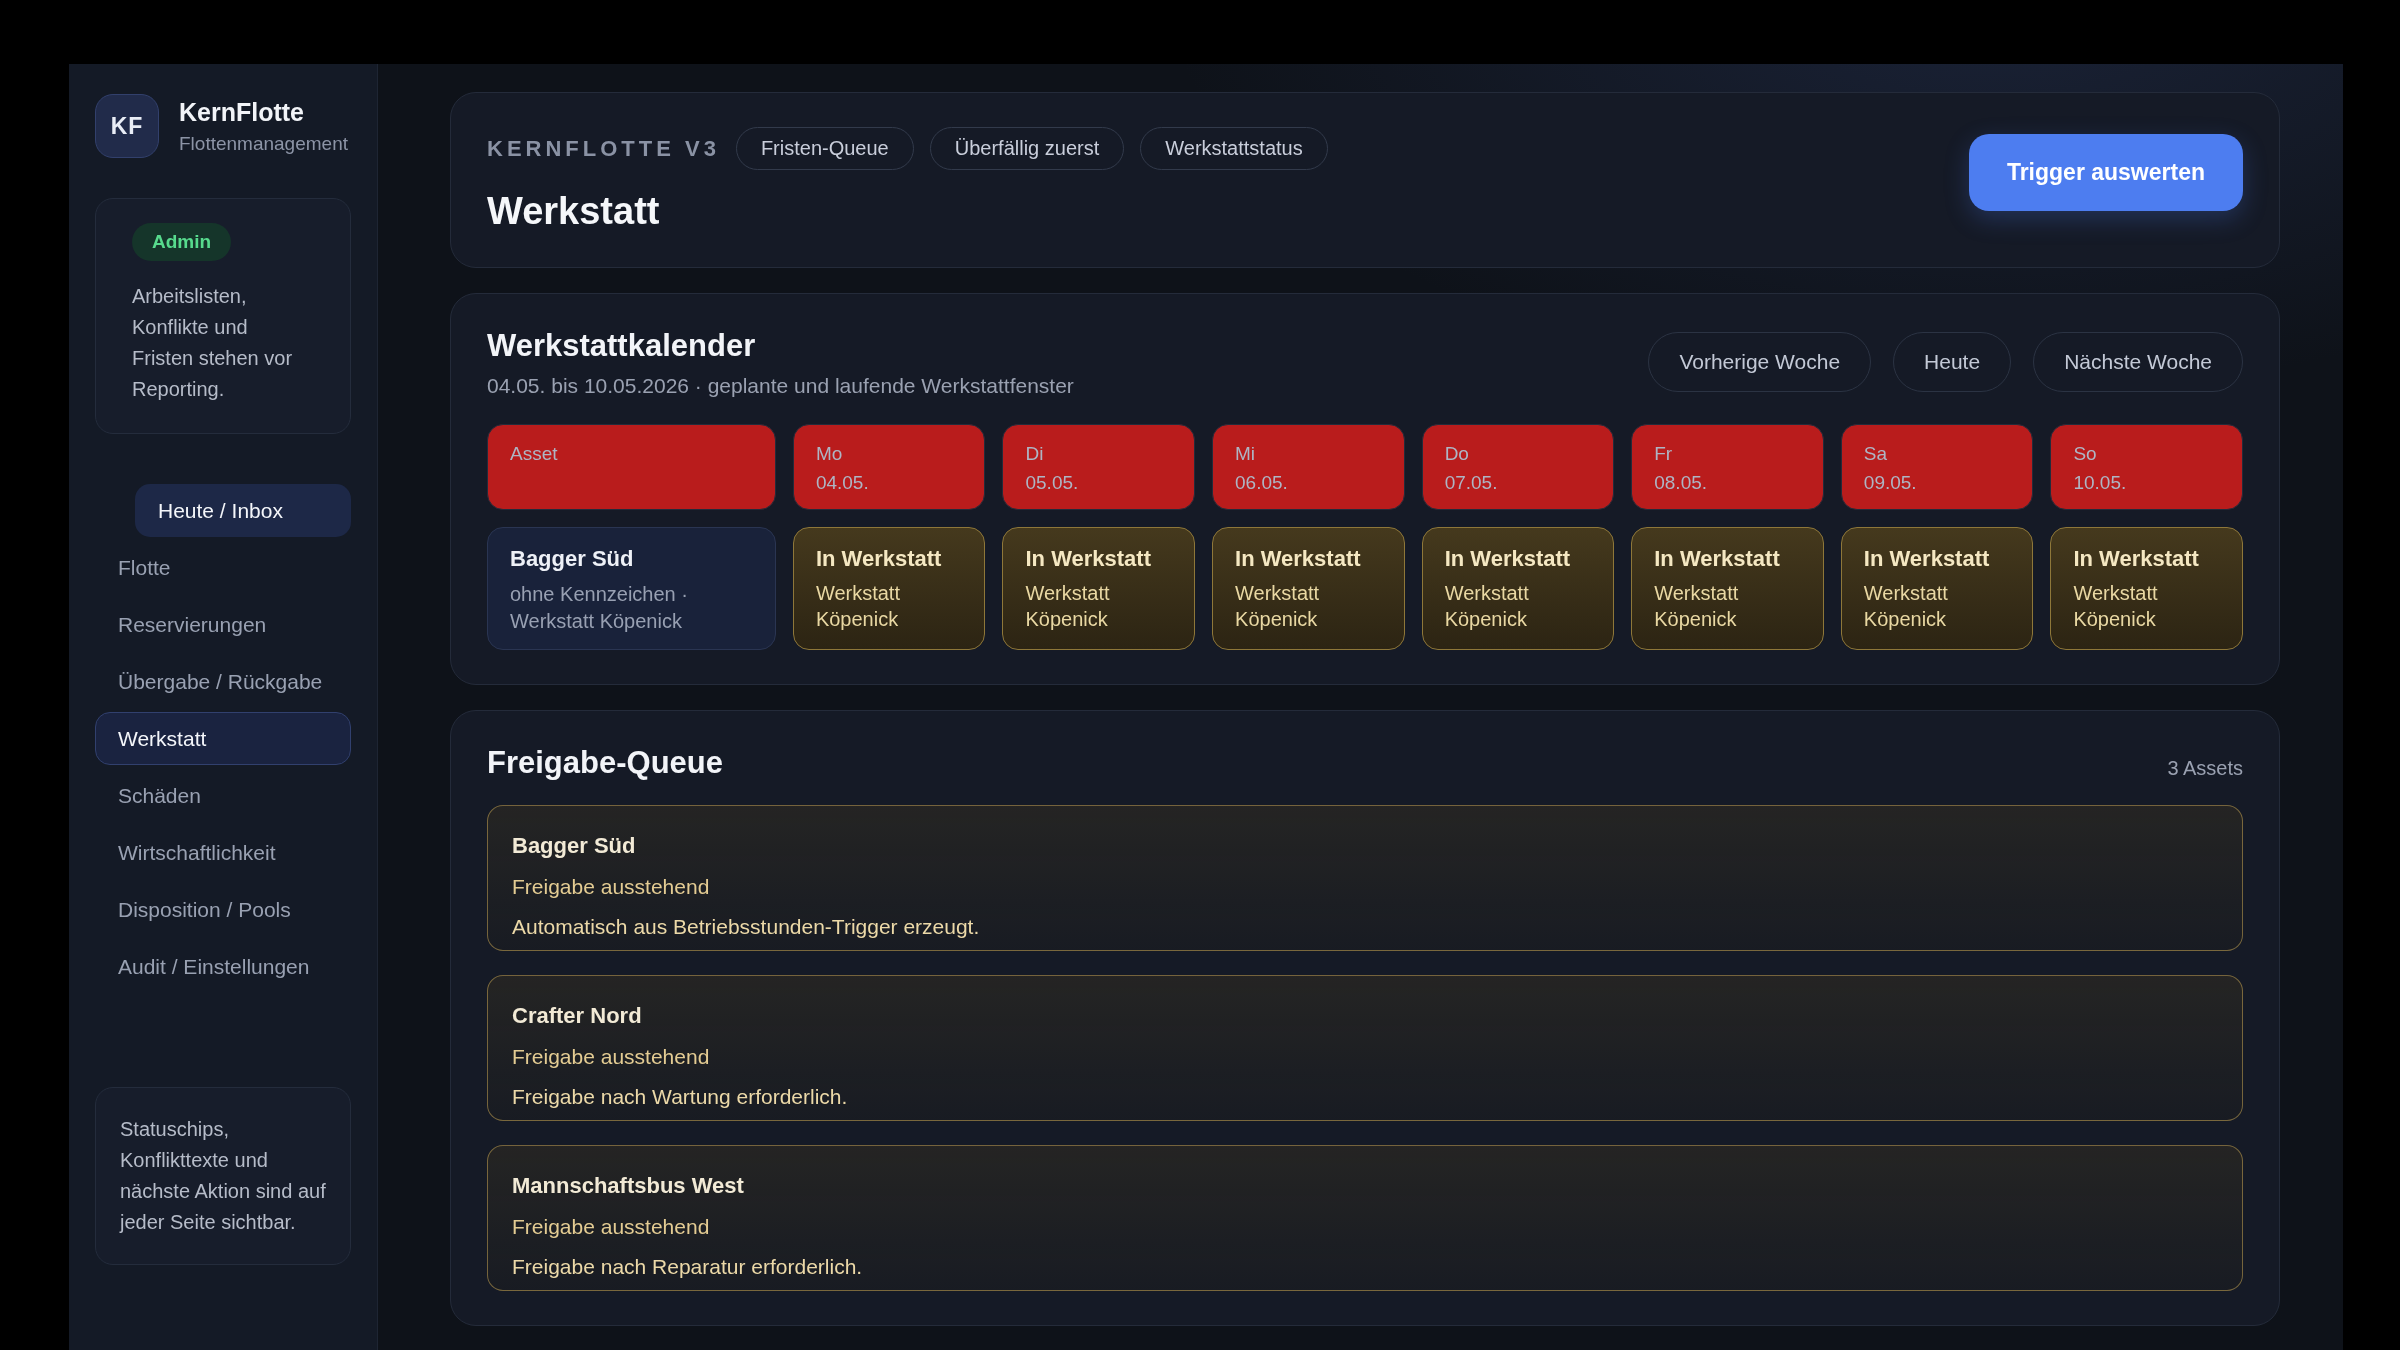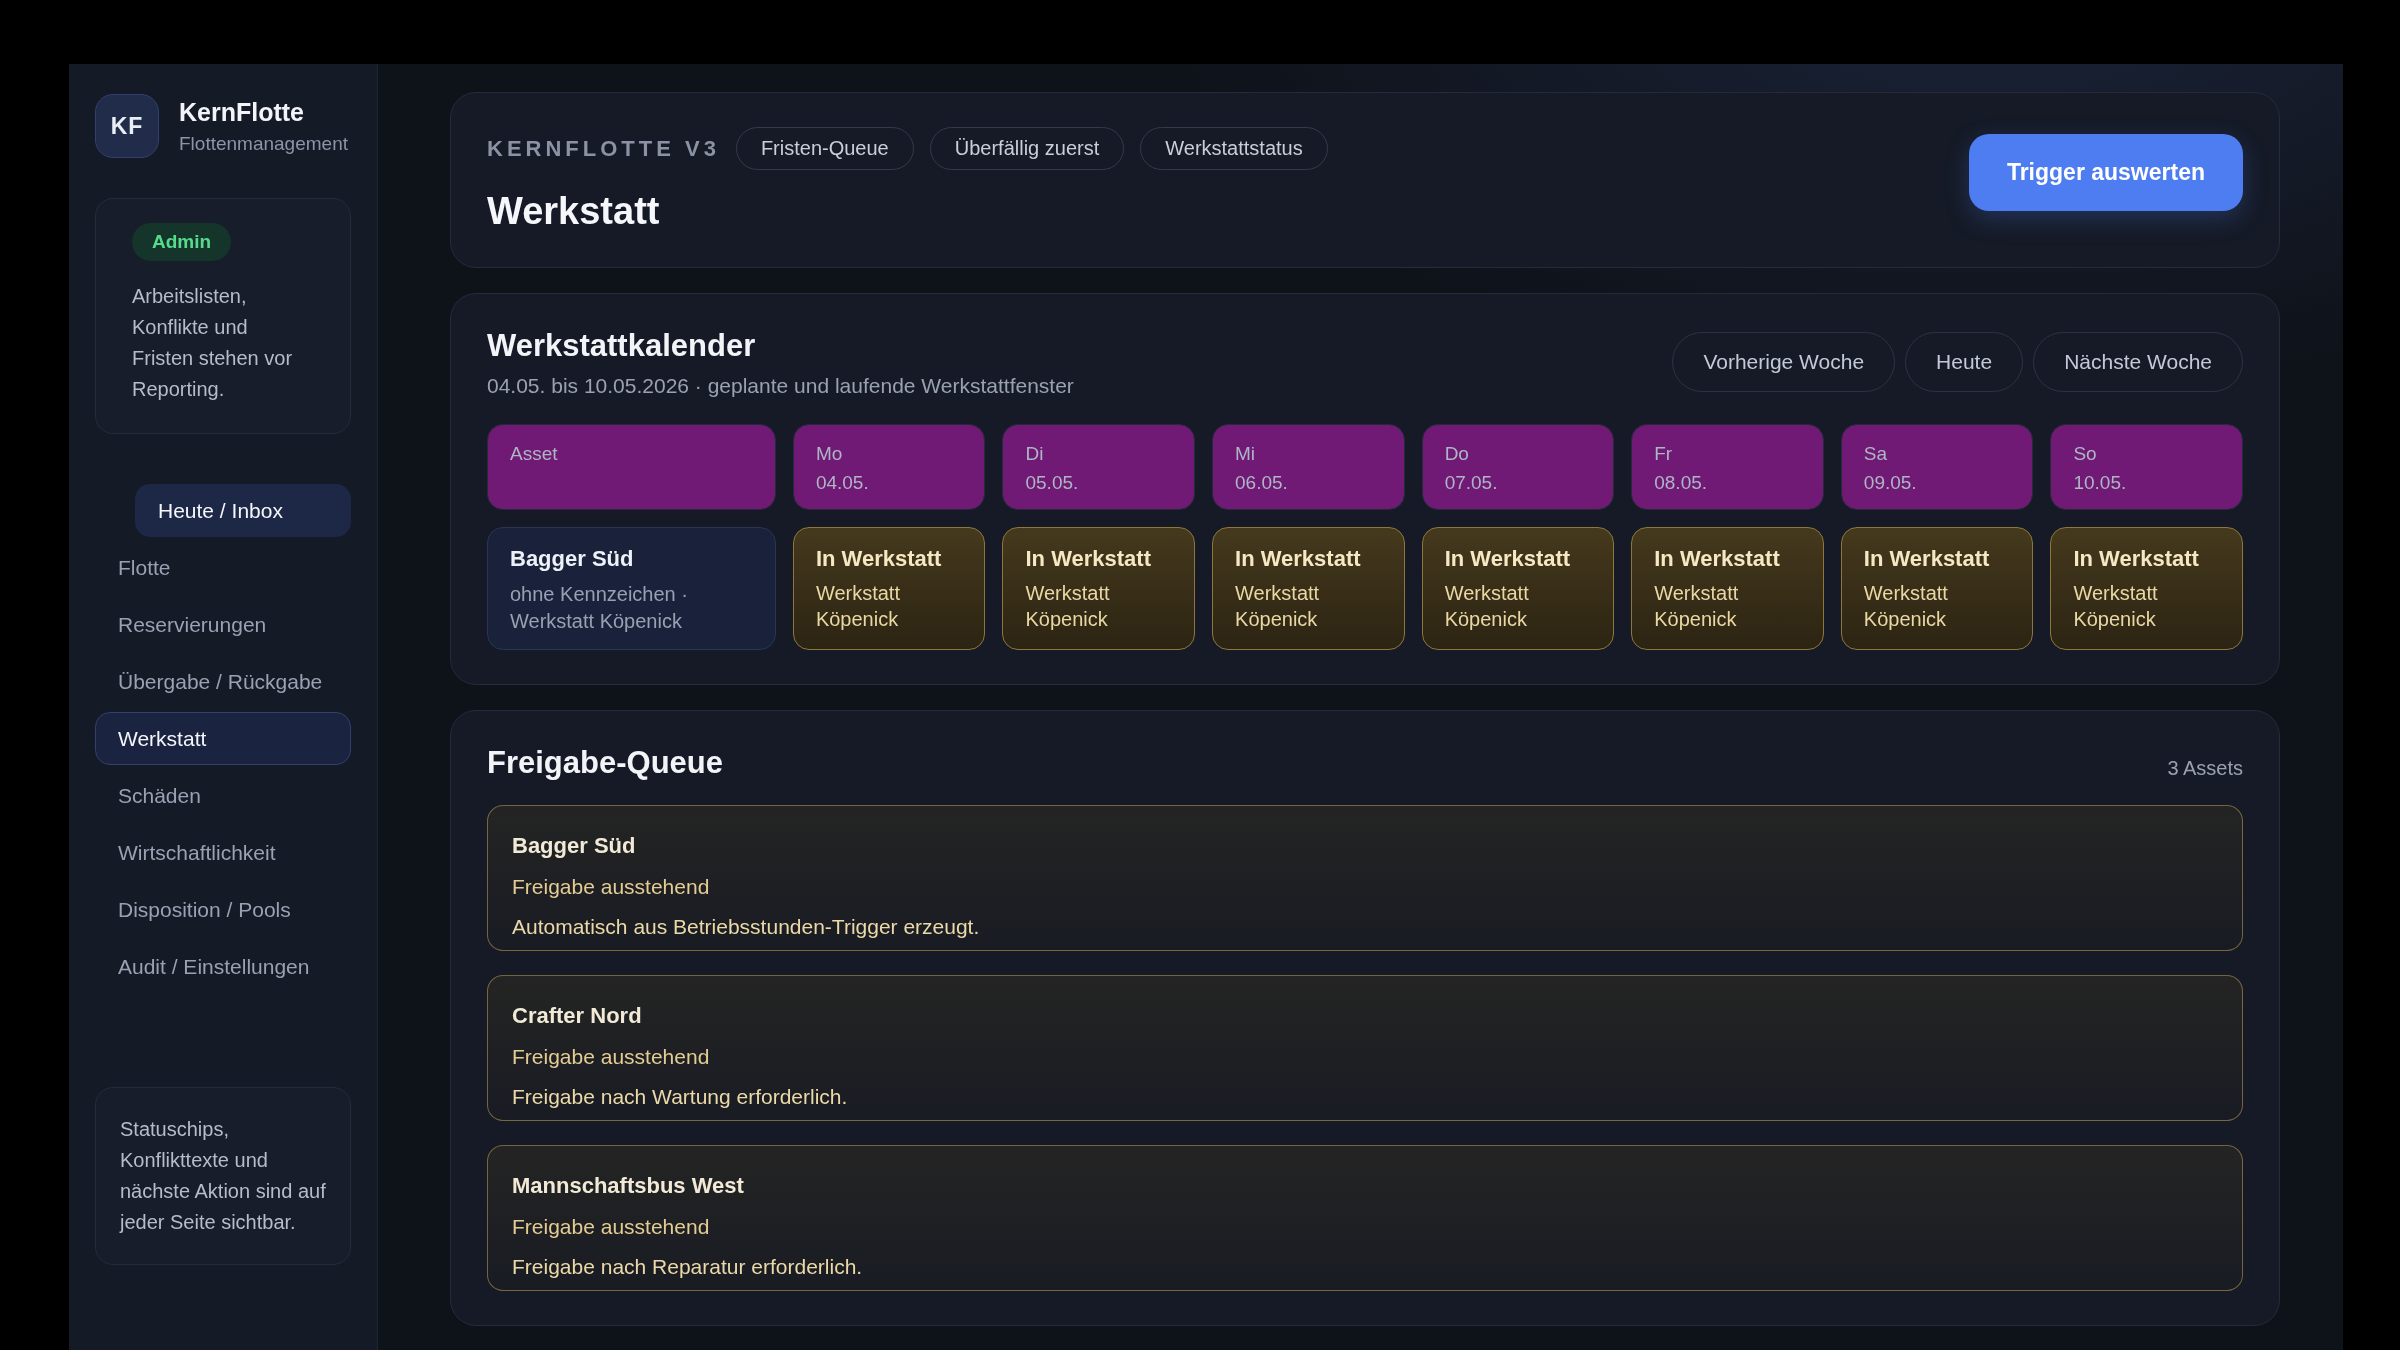--- a/index.html
+++ b/index.html
@@ -72,33 +72,33 @@
     position:absolute; right:36px; top:41px; height:77px; padding:0 38px;
     background:#4d7df0; color:#ffffff; font-size:23px; font-weight:bold;
     border:none; border-radius:20px; cursor:pointer;
     box-shadow:0 8px 24px rgba(77,125,240,0.25);
   }
 
   
   .section-head { display:flex; justify-content:space-between; align-items:flex-start; }
   .section-title { font-size:31px; font-weight:bold; color:#f2f4f8; }
   .section-sub { font-size:21px; color:#9aa1b1; margin-top:10px; }
-  .pill-btn-row { display:flex; gap:10px; margin-top:4px; }
+  .pill-btn-row { display:flex; gap:22px; margin-top:4px; }
   .pill-btn {
     height:60px; padding:0 30px; border-radius:999px; background:transparent;
     border:1px solid #2b3343; color:#c3c9d6; font-size:21px; cursor:pointer;
     display:flex; align-items:center;
   }
 
   .cal-grid {
     margin-top:26px; display:grid; grid-template-columns:1.5fr repeat(7,1fr);
     gap:17px;
   }
   .cal-head-cell {
-    background:#701a75; border:1px solid #232b3a; border-radius:16px;
+    background:#b91c1c; border:1px solid #232b3a; border-radius:16px;
     padding:18px 22px; height:86px; font-size:19px; color:#aeb5c4;
   }
   .cal-head-cell .date { margin-top:7px; }
   .asset-cell {
     background:#19223a; border:1px solid #2a3552; border-radius:16px;
     padding:18px 22px; height:123px;
   }
   .asset-cell .asset-name { font-size:22px; font-weight:bold; color:#eef1f7; }
   .asset-cell .asset-meta { font-size:20px; color:#98a0b2; margin-top:9px; line-height:1.35; }
   .day-cell {

